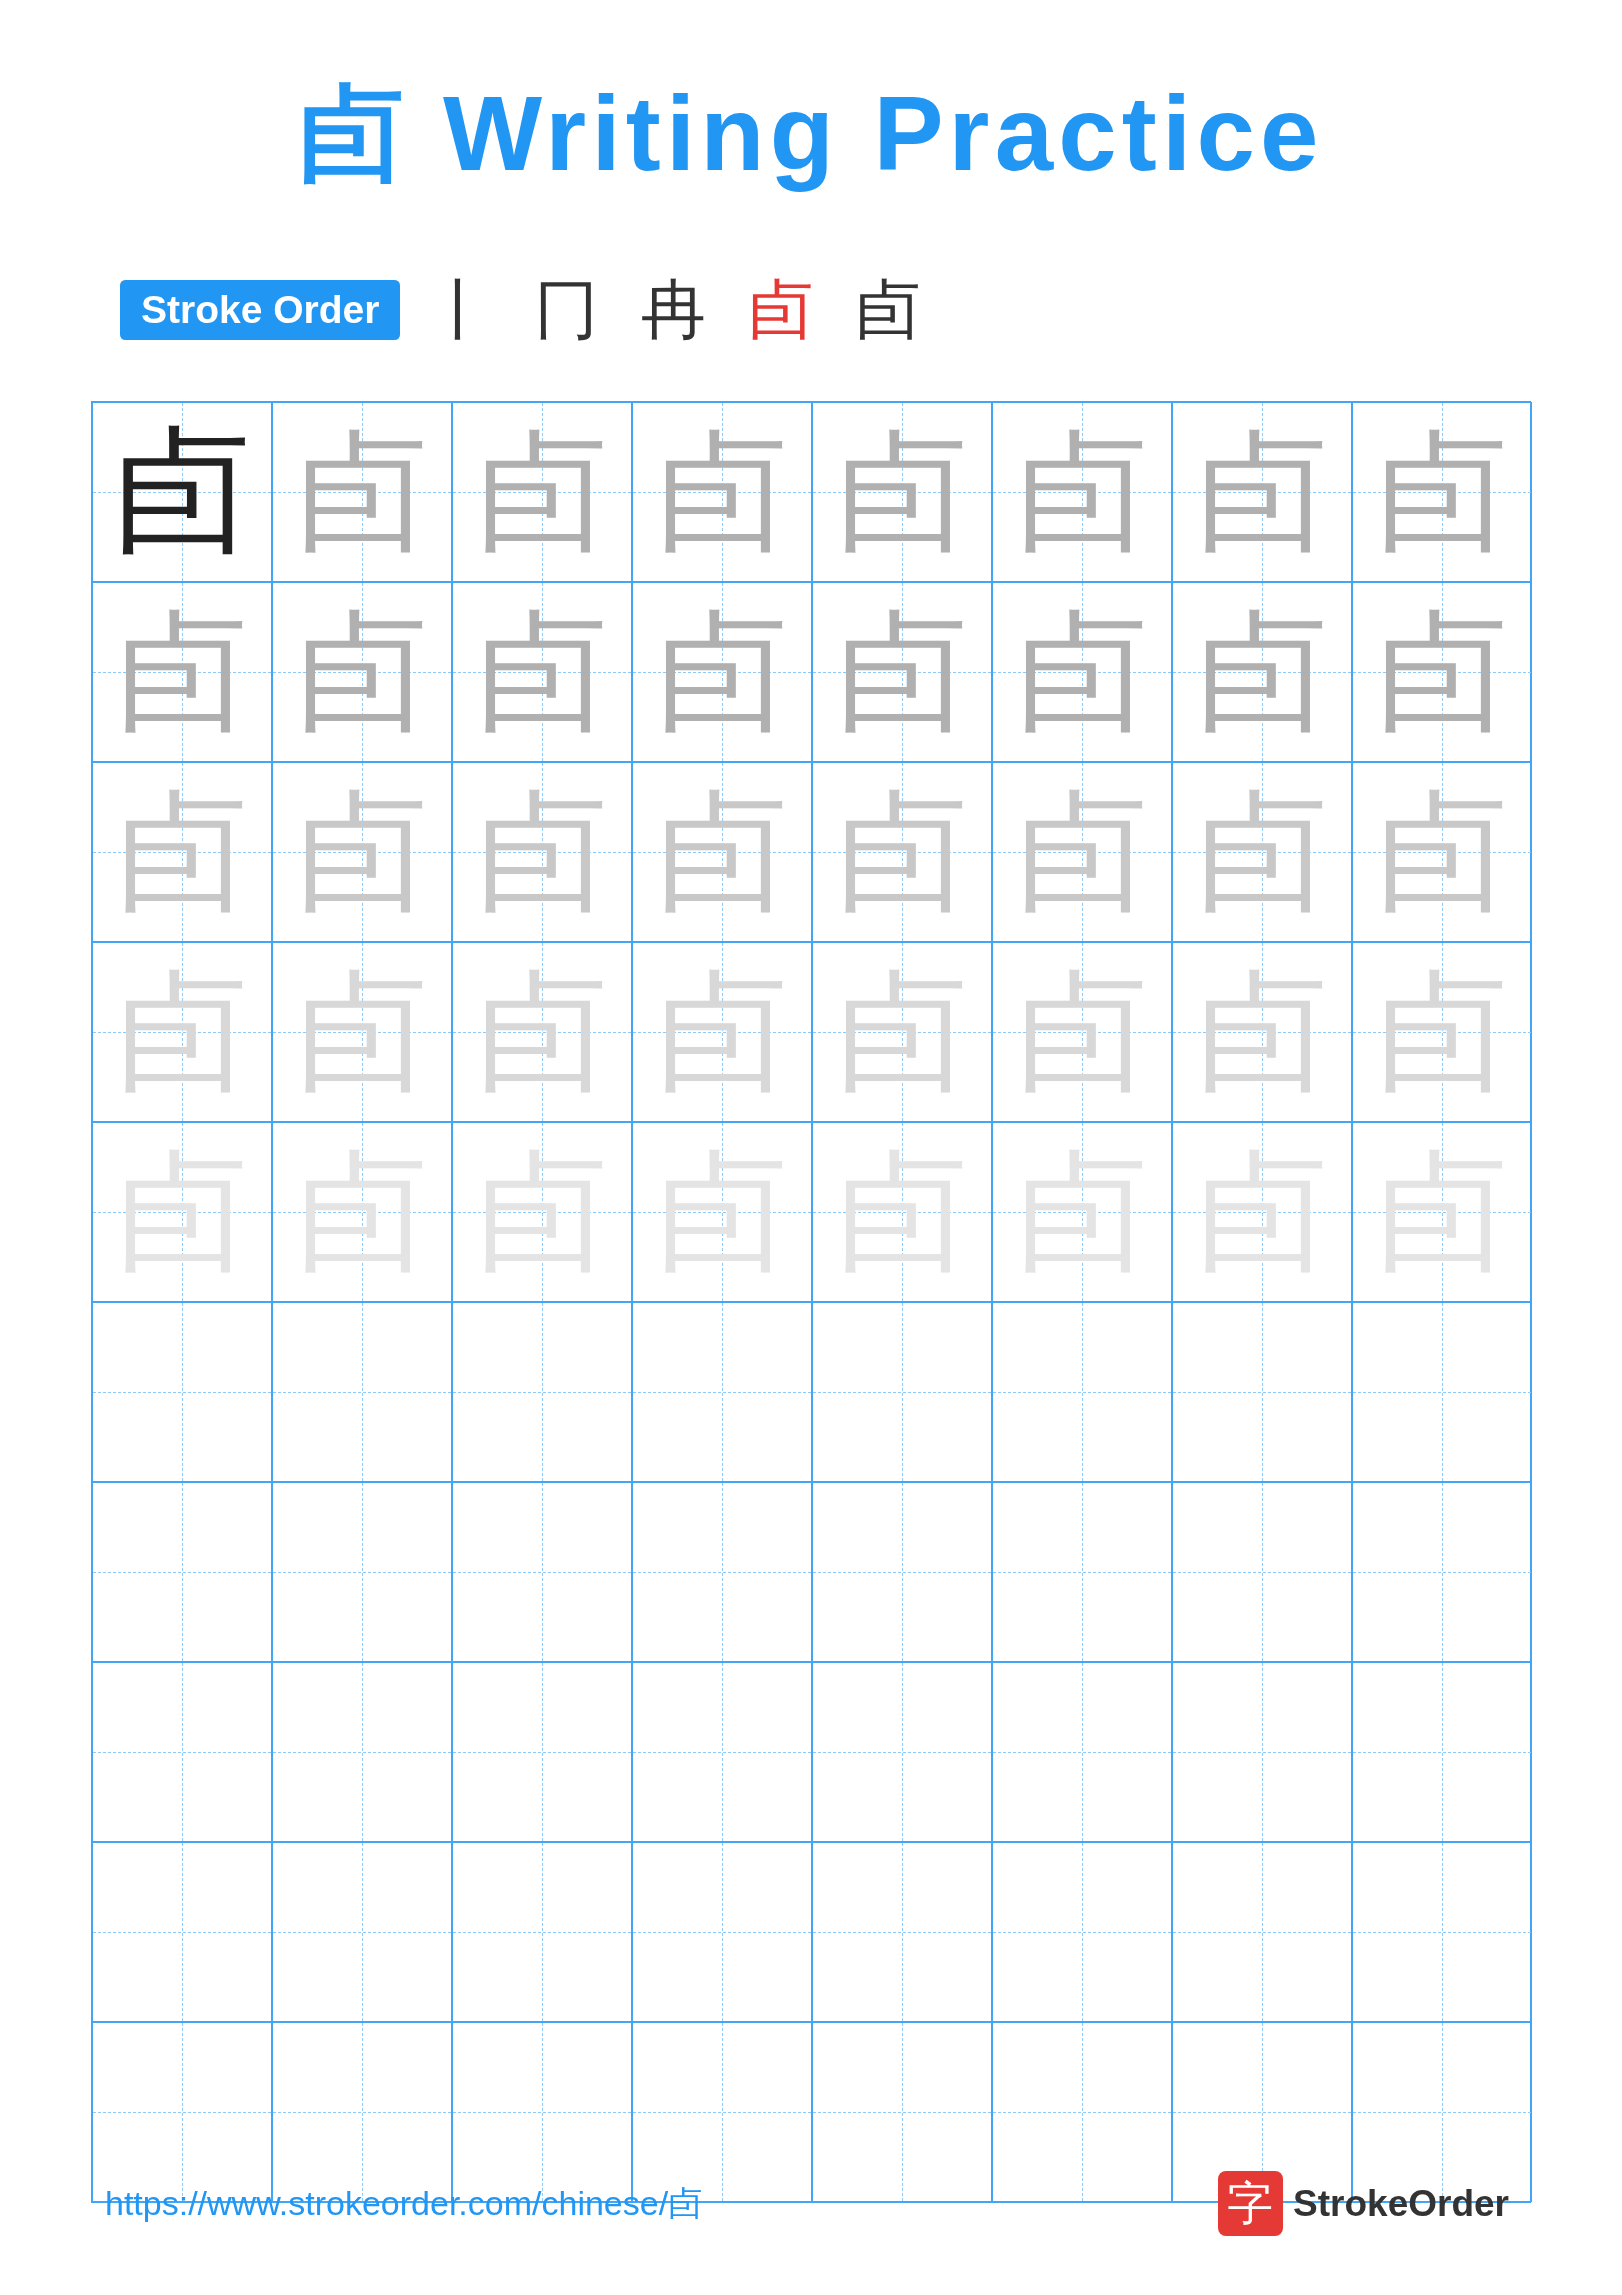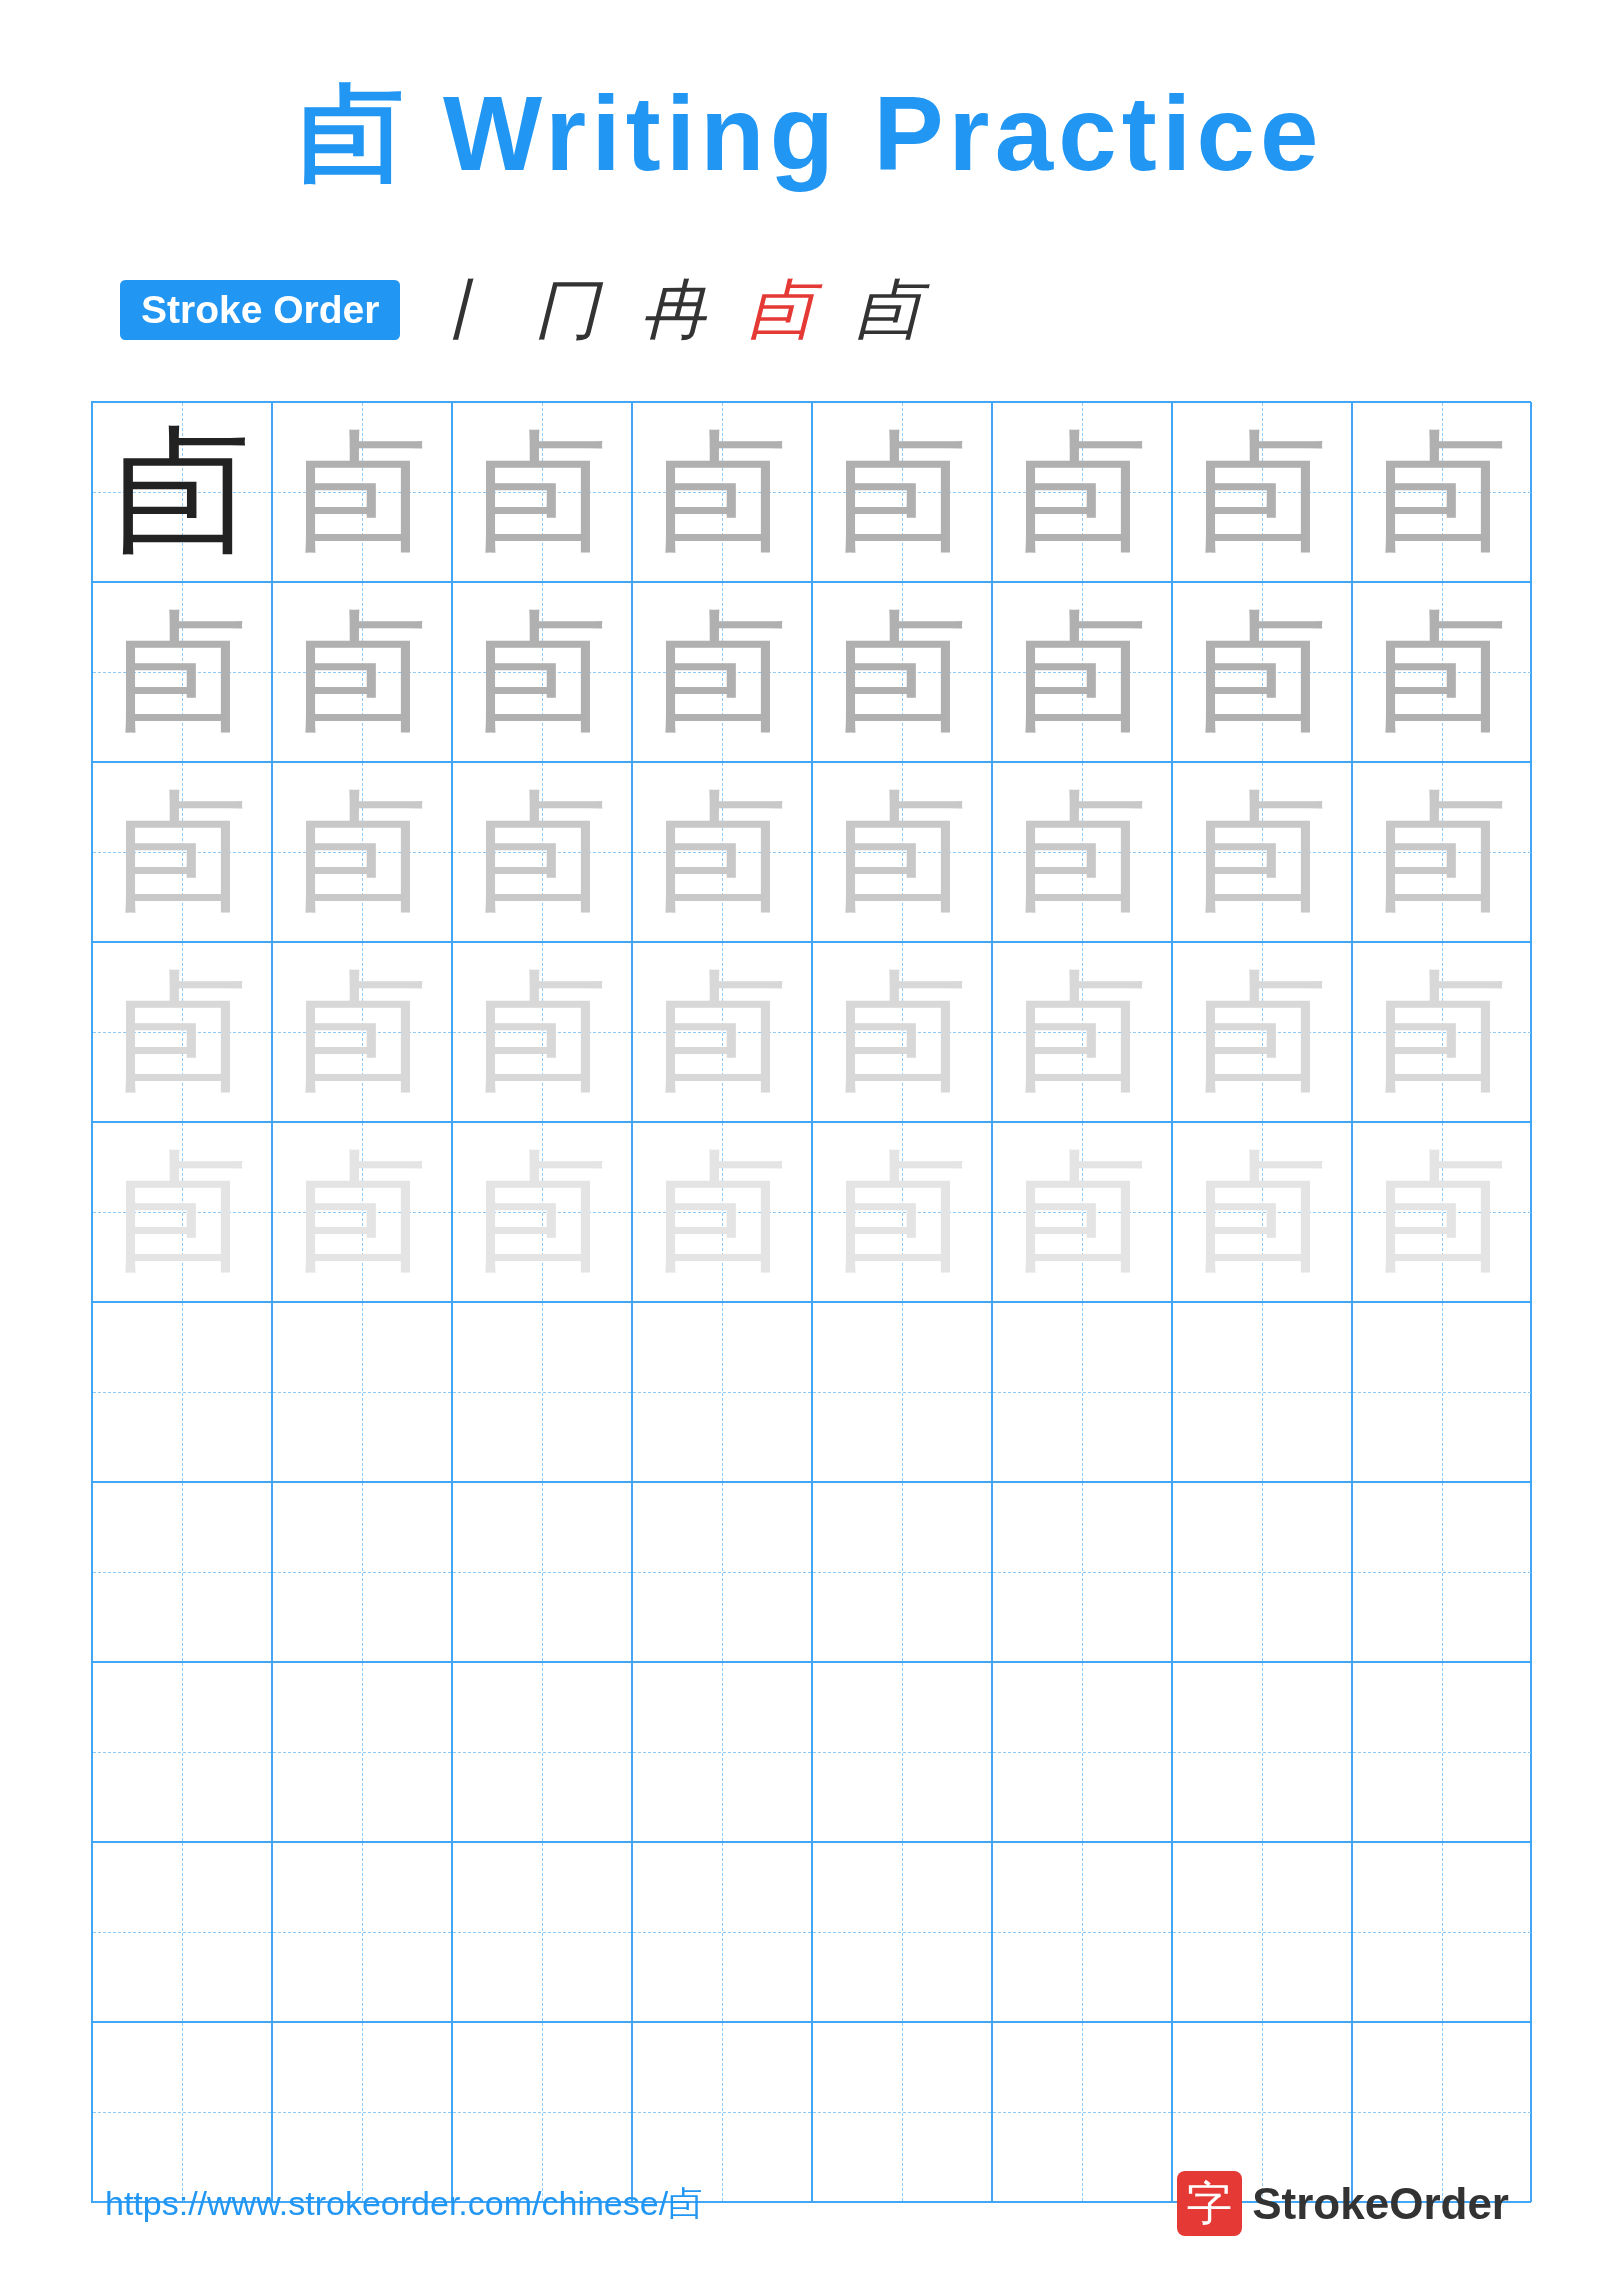--- a/index.html
+++ b/index.html
@@ -52,21 +52,20 @@
       font-weight: bold;
       padding: 7.9px 21px;
       border-radius: 5.2px;
       margin-right: 26px;
     }
 
     .stroke-order-chars {
       font-size: 65px;
       color: #333;
       letter-spacing: 13px;
-      font-style: italic;
     }
 
     .stroke-order-chars .red-char {
       color: #e53935;
     }
 
     
     .grid-container {
       width: 1440px;
       border: 1.6px solid #42A5F5;
@@ -165,21 +164,21 @@
       background: #e53935;
       border-radius: 7.9px;
       display: flex;
       align-items: center;
       justify-content: center;
       font-size: 46px;
       color: white;
     }
 
     .footer-logo-text {
-      font-size: 44px;
+      font-size: 37px;
       font-weight: bold;
       color: #333;
       font-family: sans-serif;
     }
   </style>
 </head>
 <body>
 
 <div class="page">
 

